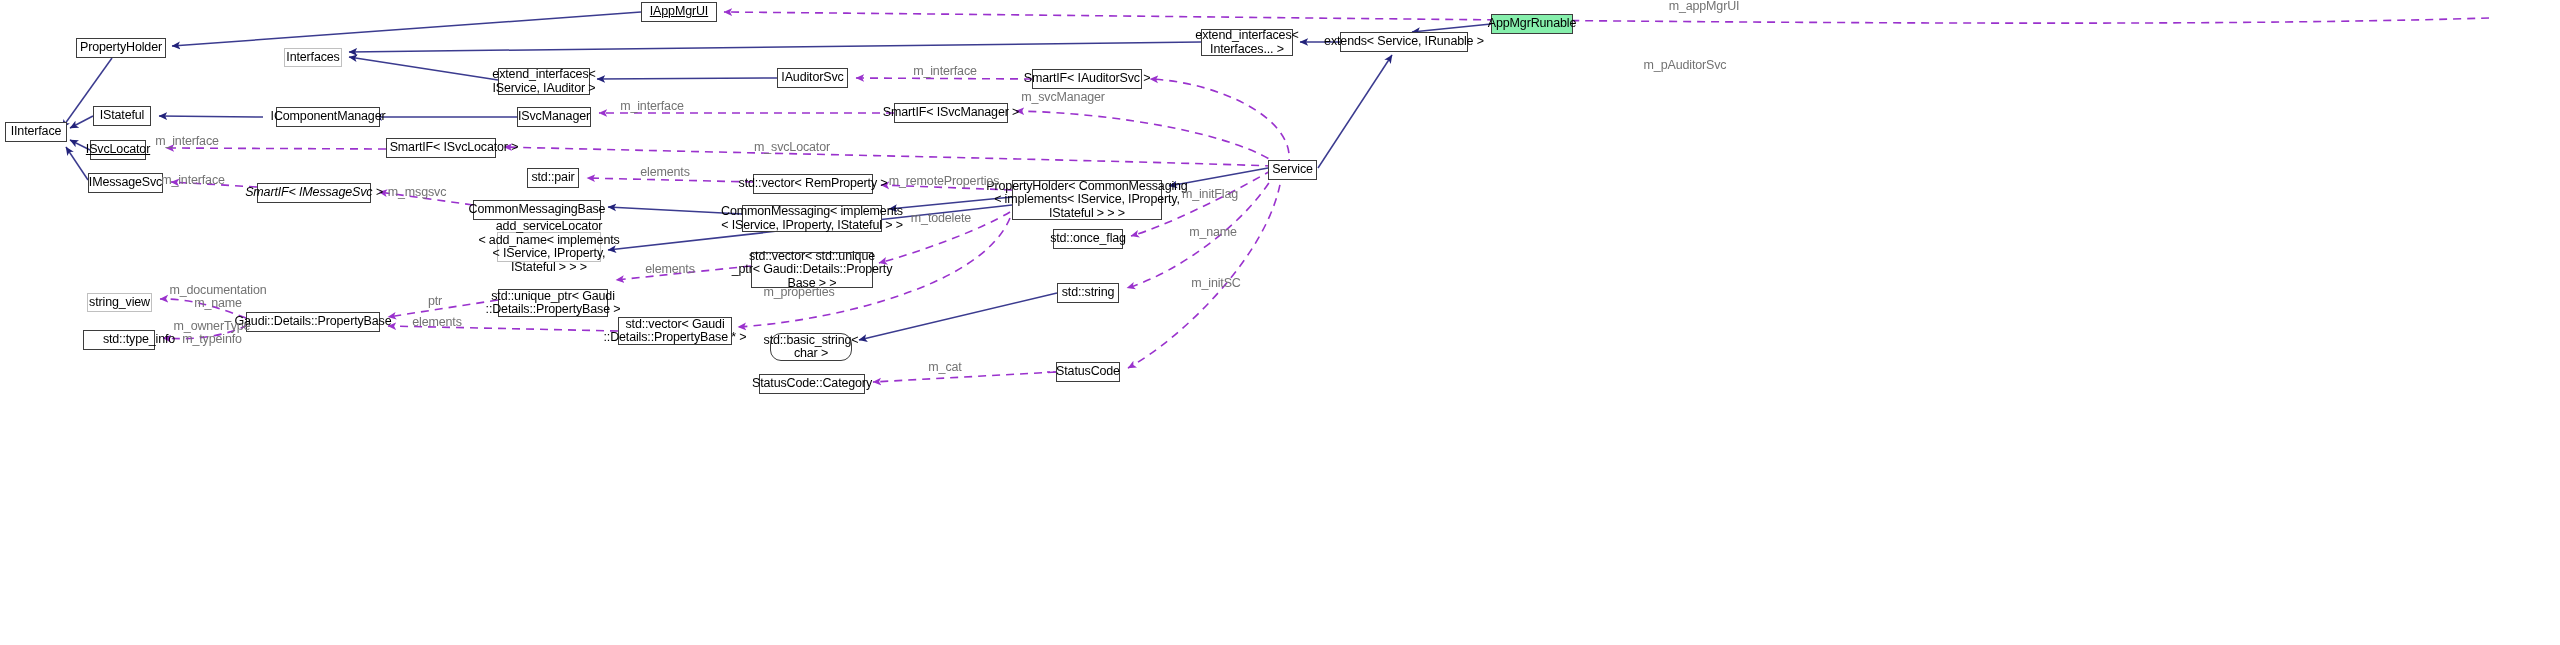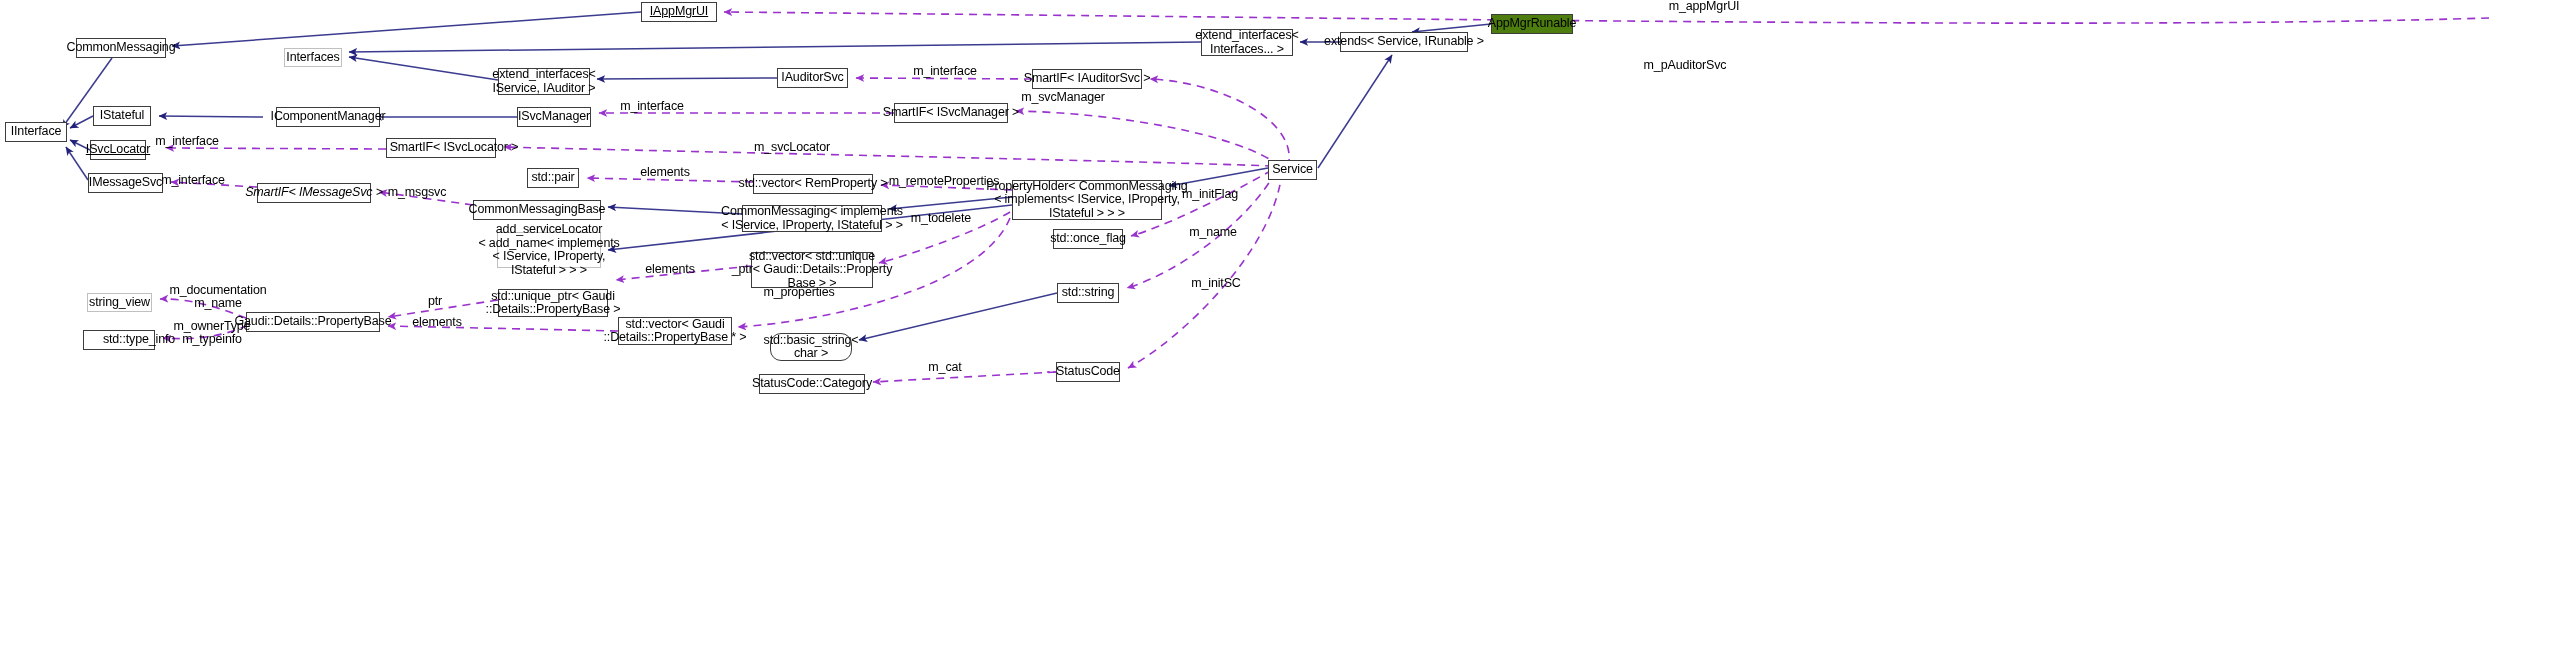--- a/index.html
+++ b/index.html
@@ -37,32 +37,32 @@
     border: 1.4px solid #3d3d3d;
     white-space: pre;
     letter-spacing: -0.15px;
     z-index: 5;
   }
   .node.tmpl {
     border: 1px solid #c0c0c0;
     background: #ffffff;
   }
   .node.highlight {
-    background: #4d7c0f;
+    background: #86efac;
     border: 1.4px solid #3d3d3d;
   }
   .node .lbl {
     display: block;
     padding: 0 4px;
   }
   .edge-label {
     position: absolute;
     font-size: 12.5px;
     line-height: 13px;
-    color: #000000;
+    color: #737373;
     white-space: pre;
     text-align: center;
     letter-spacing: -0.15px;
     z-index: 6;
     background: transparent;
   }
 </style>
 </head>
 <body>
 
@@ -161,21 +161,21 @@
 
       <path d="M248,325 C220,338 190,340 163,338" marker-end="url(#ah-use)"></path>
 
       <path d="M1056,372 L873,382" marker-end="url(#ah-use)"></path>
 
       <path d="M1056,372 L1044,372" stroke-dasharray="3,3"></path>
     </g>
   </svg>
 
   <div class="node" style="left:641px;top:2px;width:76px;height:20px;text-decoration:underline;"><span class="lbl">IAppMgrUI</span></div>
-  <div class="node" style="left:76px;top:38px;width:90px;height:20px;"><span class="lbl">CommonMessaging</span></div>
+  <div class="node" style="left:76px;top:38px;width:90px;height:20px;"><span class="lbl">PropertyHolder</span></div>
   <div class="node tmpl" style="left:284px;top:48px;width:58px;height:19px;"><span class="lbl">Interfaces</span></div>
   <div class="node" style="left:498px;top:68px;width:92px;height:27px;"><span class="lbl">extend_interfaces&lt;
 IService, IAuditor &gt;</span></div>
   <div class="node" style="left:777px;top:68px;width:71px;height:20px;"><span class="lbl">IAuditorSvc</span></div>
   <div class="node" style="left:1201px;top:29px;width:92px;height:27px;"><span class="lbl">extend_interfaces&lt;
 Interfaces... &gt;</span></div>
   <div class="node" style="left:1340px;top:32px;width:128px;height:20px;"><span class="lbl">extends&lt; Service, IRunable &gt;</span></div>
   <div class="node highlight" style="left:1491px;top:14px;width:82px;height:20px;"><span class="lbl">AppMgrRunable</span></div>
   <div class="node" style="left:1032px;top:69px;width:110px;height:20px;"><span class="lbl">SmartIF&lt; IAuditorSvc &gt;</span></div>
   <div class="node" style="left:93px;top:106px;width:58px;height:20px;"><span class="lbl">IStateful</span></div>
@@ -190,21 +190,21 @@
   <div class="node" style="left:753px;top:174px;width:120px;height:20px;"><span class="lbl">std::vector&lt; RemProperty &gt;</span></div>
   <div class="node" style="left:88px;top:173px;width:75px;height:20px;"><span class="lbl">IMessageSvc</span></div>
   <div class="node" style="left:1012px;top:180px;width:150px;height:40px;"><span class="lbl">PropertyHolder&lt; CommonMessaging
 &lt; implements&lt; IService, IProperty,
 IStateful &gt; &gt; &gt;</span></div>
   <div class="node" style="left:257px;top:183px;width:114px;height:20px;font-style:italic;"><span class="lbl">SmartIF&lt; IMessageSvc &gt;</span></div>
   <div class="node" style="left:473px;top:200px;width:128px;height:20px;"><span class="lbl">CommonMessagingBase</span></div>
   <div class="node" style="left:742px;top:205px;width:140px;height:27px;"><span class="lbl">CommonMessaging&lt; implements
 &lt; IService, IProperty, IStateful &gt; &gt;</span></div>
   <div class="node" style="left:1053px;top:229px;width:70px;height:20px;"><span class="lbl">std::once_flag</span></div>
-  <div class="node tmpl" style="left:497px;top:232px;width:104px;height:36px;"><span class="lbl">add_serviceLocator
+  <div class="node tmpl" style="left:497px;top:232px;width:104px;height:30px;"><span class="lbl">add_serviceLocator
 &lt; add_name&lt; implements
 &lt; IService, IProperty,
 IStateful &gt; &gt; &gt;</span></div>
   <div class="node" style="left:751px;top:252px;width:122px;height:36px;"><span class="lbl">std::vector&lt; std::unique
 _ptr&lt; Gaudi::Details::Property
 Base &gt; &gt;</span></div>
   <div class="node" style="left:1057px;top:283px;width:62px;height:20px;"><span class="lbl">std::string</span></div>
   <div class="node tmpl" style="left:87px;top:293px;width:65px;height:19px;"><span class="lbl">string_view</span></div>
   <div class="node" style="left:498px;top:289px;width:110px;height:28px;"><span class="lbl">std::unique_ptr&lt; Gaudi
 ::Details::PropertyBase &gt;</span></div>

